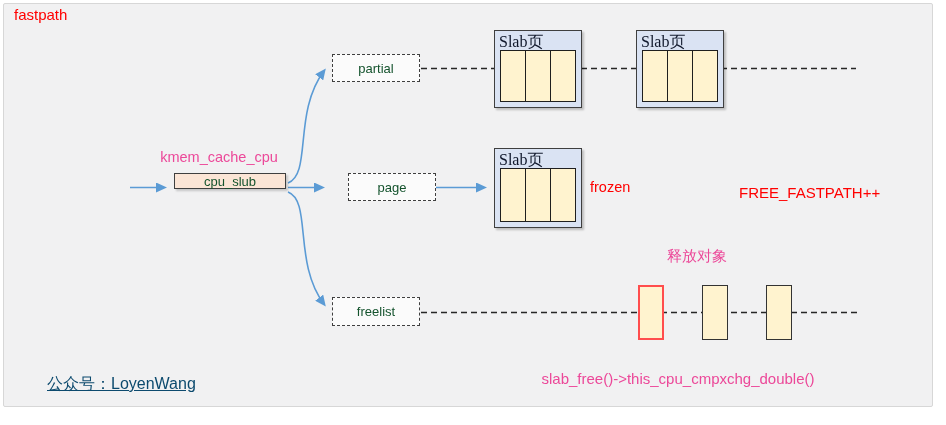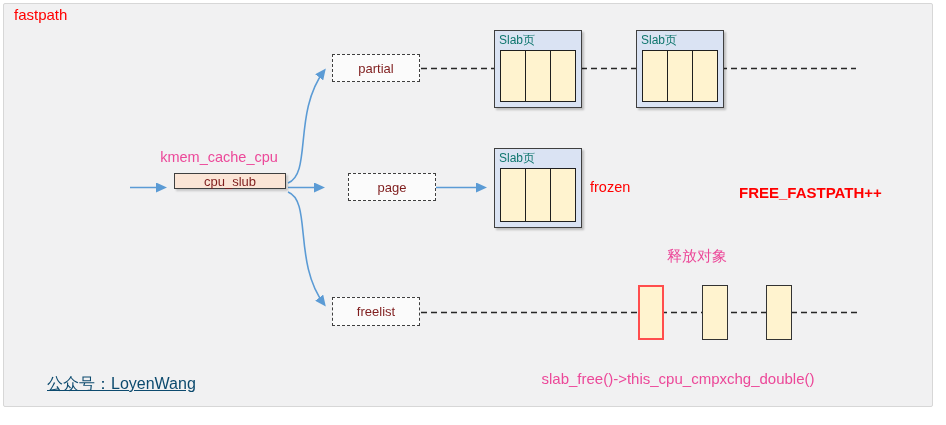--- a/index.html
+++ b/index.html
@@ -4,44 +4,44 @@
 <style>
   * { margin:0; padding:0; box-sizing:border-box; }
   html,body { background:#ffffff; }
   body { font-family:"Liberation Sans", sans-serif; }
   .stage { position:relative; width:946px; height:425px; background:#ffffff; overflow:hidden;padding-left:32px; }
   .panel { position:absolute; left:3px; top:3px; width:930px; height:404px;
            background:#f1f1f2; border:1px solid #d7d7d7; border-radius:2px; }
   .wires { position:absolute; left:0; top:0; width:946px; height:425px; z-index:1; }
 
   .node { display:flex; align-items:center; justify-content:center;
-          font-size:13px; color:#7f1d1d; z-index:2; position:absolute;
+          font-size:13px; color:#14532d; z-index:2; position:absolute;
           box-shadow:1.5px 1.5px 2px rgba(0,0,0,0.18); }
   .node-solid { border:1.5px solid #3f3f3f; }
   .node-yellow { background:#fff3cf; }
   .node-peach  { background:#fbe5d6; }
   .node-dashed { border:1.5px dashed #3f3f3f; background:#fbfbfb; box-shadow:none; }
 
   .caption { position:absolute; z-index:3; color:#ec4899; white-space:nowrap; }
 
   .slab { position:absolute; z-index:2; background:#dae3f3; border:1.5px solid #3f3f3f;
           box-shadow:2px 2px 2px rgba(0,0,0,0.22); }
-  .slab-label { position:absolute; left:4px; top:1px; font-size:12px; color:#0f766e; }
+  .slab-label { position:absolute; left:4px; top:1px; font-size:16px; color:#0f172a;font-family:Liberation Serif, serif; }
   .slab-cells { position:absolute; left:5px; right:5px; top:19px; bottom:5px; display:flex; }
   .slab-cell { flex:1; background:#fff3cf; border:1.2px solid #1f1f1f; margin-left:-1px; }
   .slab-cell:first-child { margin-left:0; }
 
   .freed { position:absolute; z-index:2; width:26px; height:55px; background:#fff3cf;
            border:1.5px solid #333333; }
   .freed-red { border:2px solid #ff4d4d; }
 
   .red-text { color:#ff0000; }
   .t15 { font-size:15px; }
   .t14 { font-size:14.5px; }
-  .bold { font-weight:bold; }
+  .bold { font-weight:normal; }
   .center { text-align:center; }
 </style>
 </head>
 <body>
 
 <div class="stage">
   <div class="panel"></div>
 
   <svg class="wires" viewBox="0 0 946 425">
     <defs>

